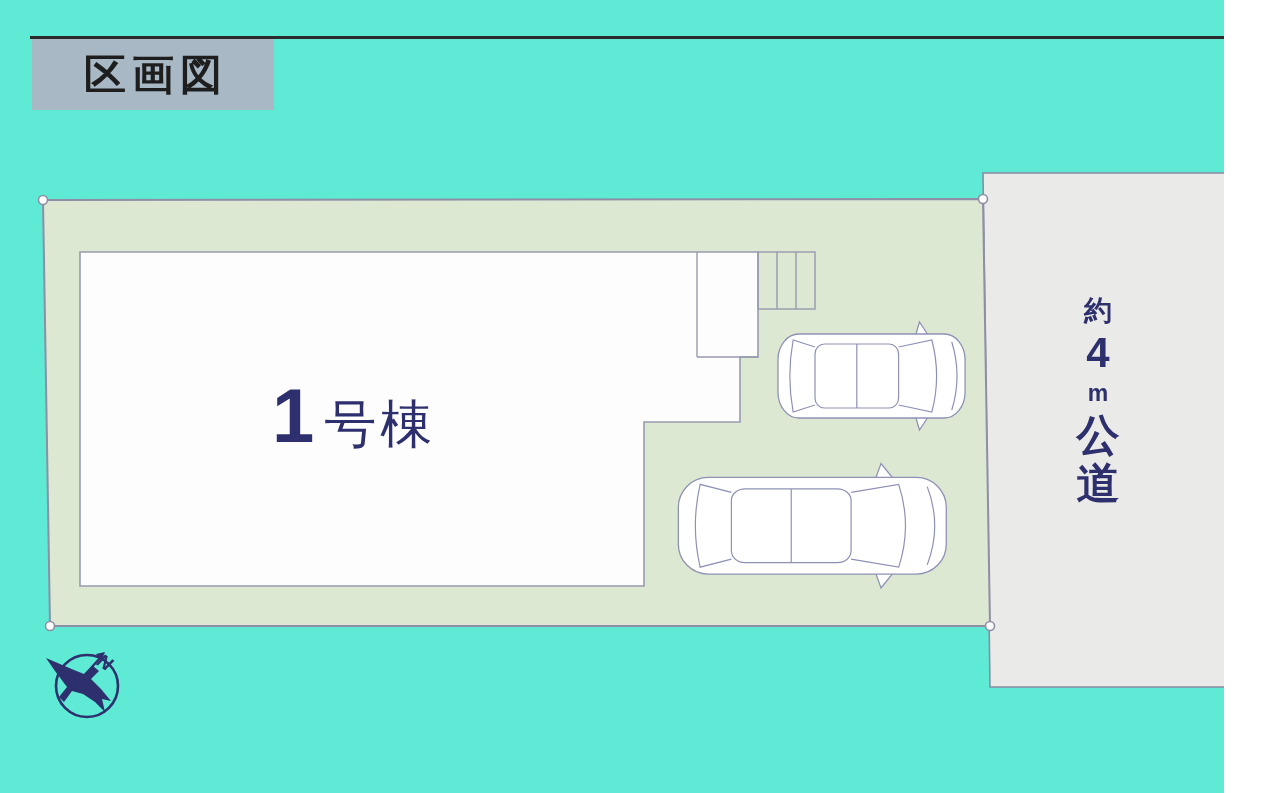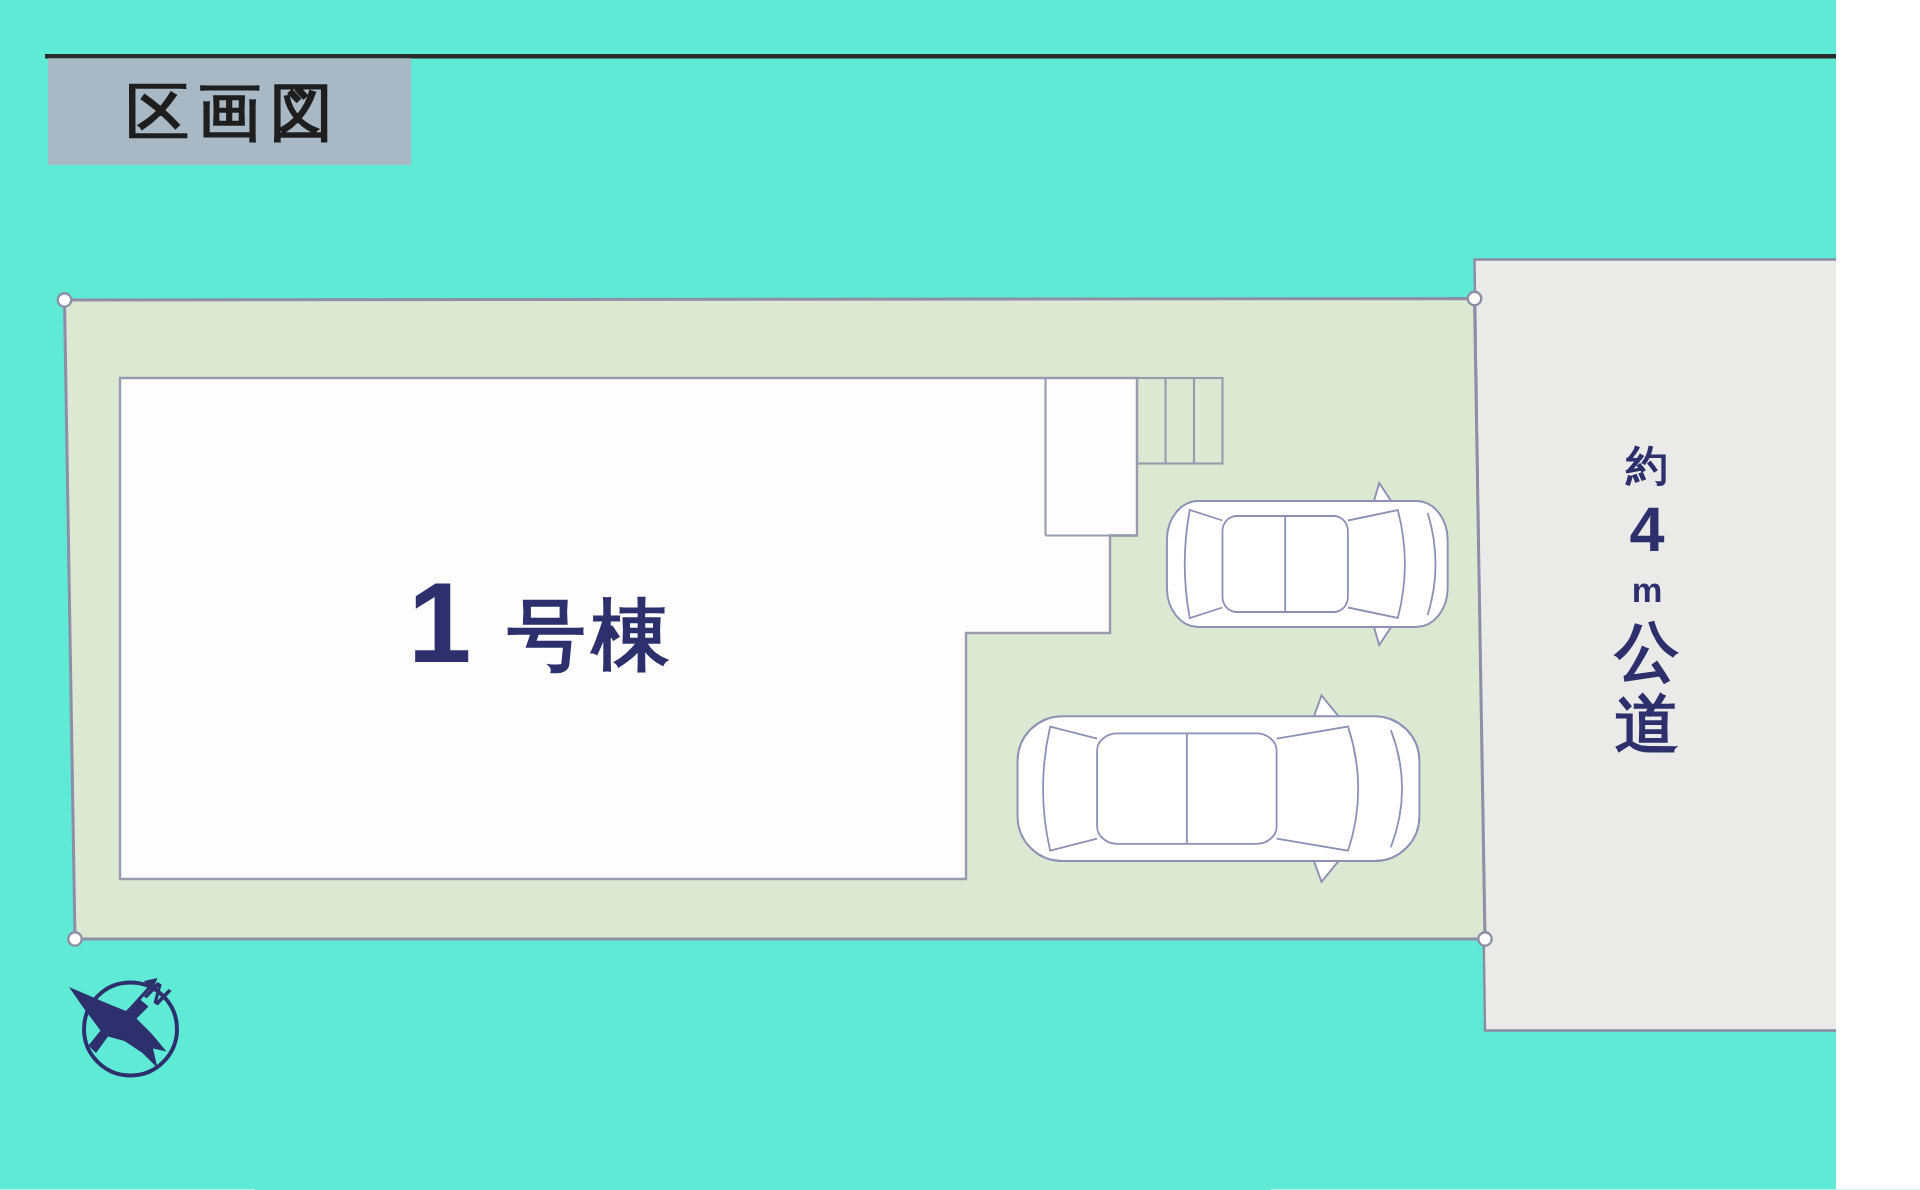--- a/index.html
+++ b/index.html
@@ -32,21 +32,21 @@
   .cs{fill:#ffffff;stroke:var(--car-stroke,#8d92b5);stroke-width:1.3;vector-effect:non-scaling-stroke;}
   .cso{fill:none;stroke:var(--car-stroke,#8d92b5);stroke-width:1.2;vector-effect:non-scaling-stroke;}
   .compass-stroke{fill:none;stroke:var(--label-navy,#2e306e);stroke-width:2.6;}
   .compass-fill{fill:var(--label-navy,#2e306e);stroke:none;}
   .compass-n{fill:var(--label-navy,#2e306e);font-size:19px;font-weight:bold;font-style:italic;}
   .building-label{
     position:absolute;left:272px;top:378px;display:flex;align-items:baseline;
     color:var(--label-navy,#2e306e);line-height:1;white-space:nowrap;
   }
   .building-label .num{font-size:76px;font-weight:600;}
-  .building-label .suffix{font-size:52px;font-weight:700;margin-left:24px;letter-spacing:4px;}
+  .building-label .suffix{font-size:52px;font-weight:400;margin-left:10px;letter-spacing:4px;}
   .road-label{
     position:absolute;left:1072px;top:297px;width:52px;
     display:flex;flex-direction:column;align-items:center;
     color:var(--label-navy,#2e306e);font-weight:bold;line-height:1;
   }
   .road-label .r-small{font-size:28px;margin-bottom:7px;}
   .road-label .r-num{font-size:42px;margin-bottom:8px;}
   .road-label .r-m{font-size:23px;margin-bottom:9px;}
   .road-label .r-big{font-size:43px;margin-bottom:5px;}
   .note{

